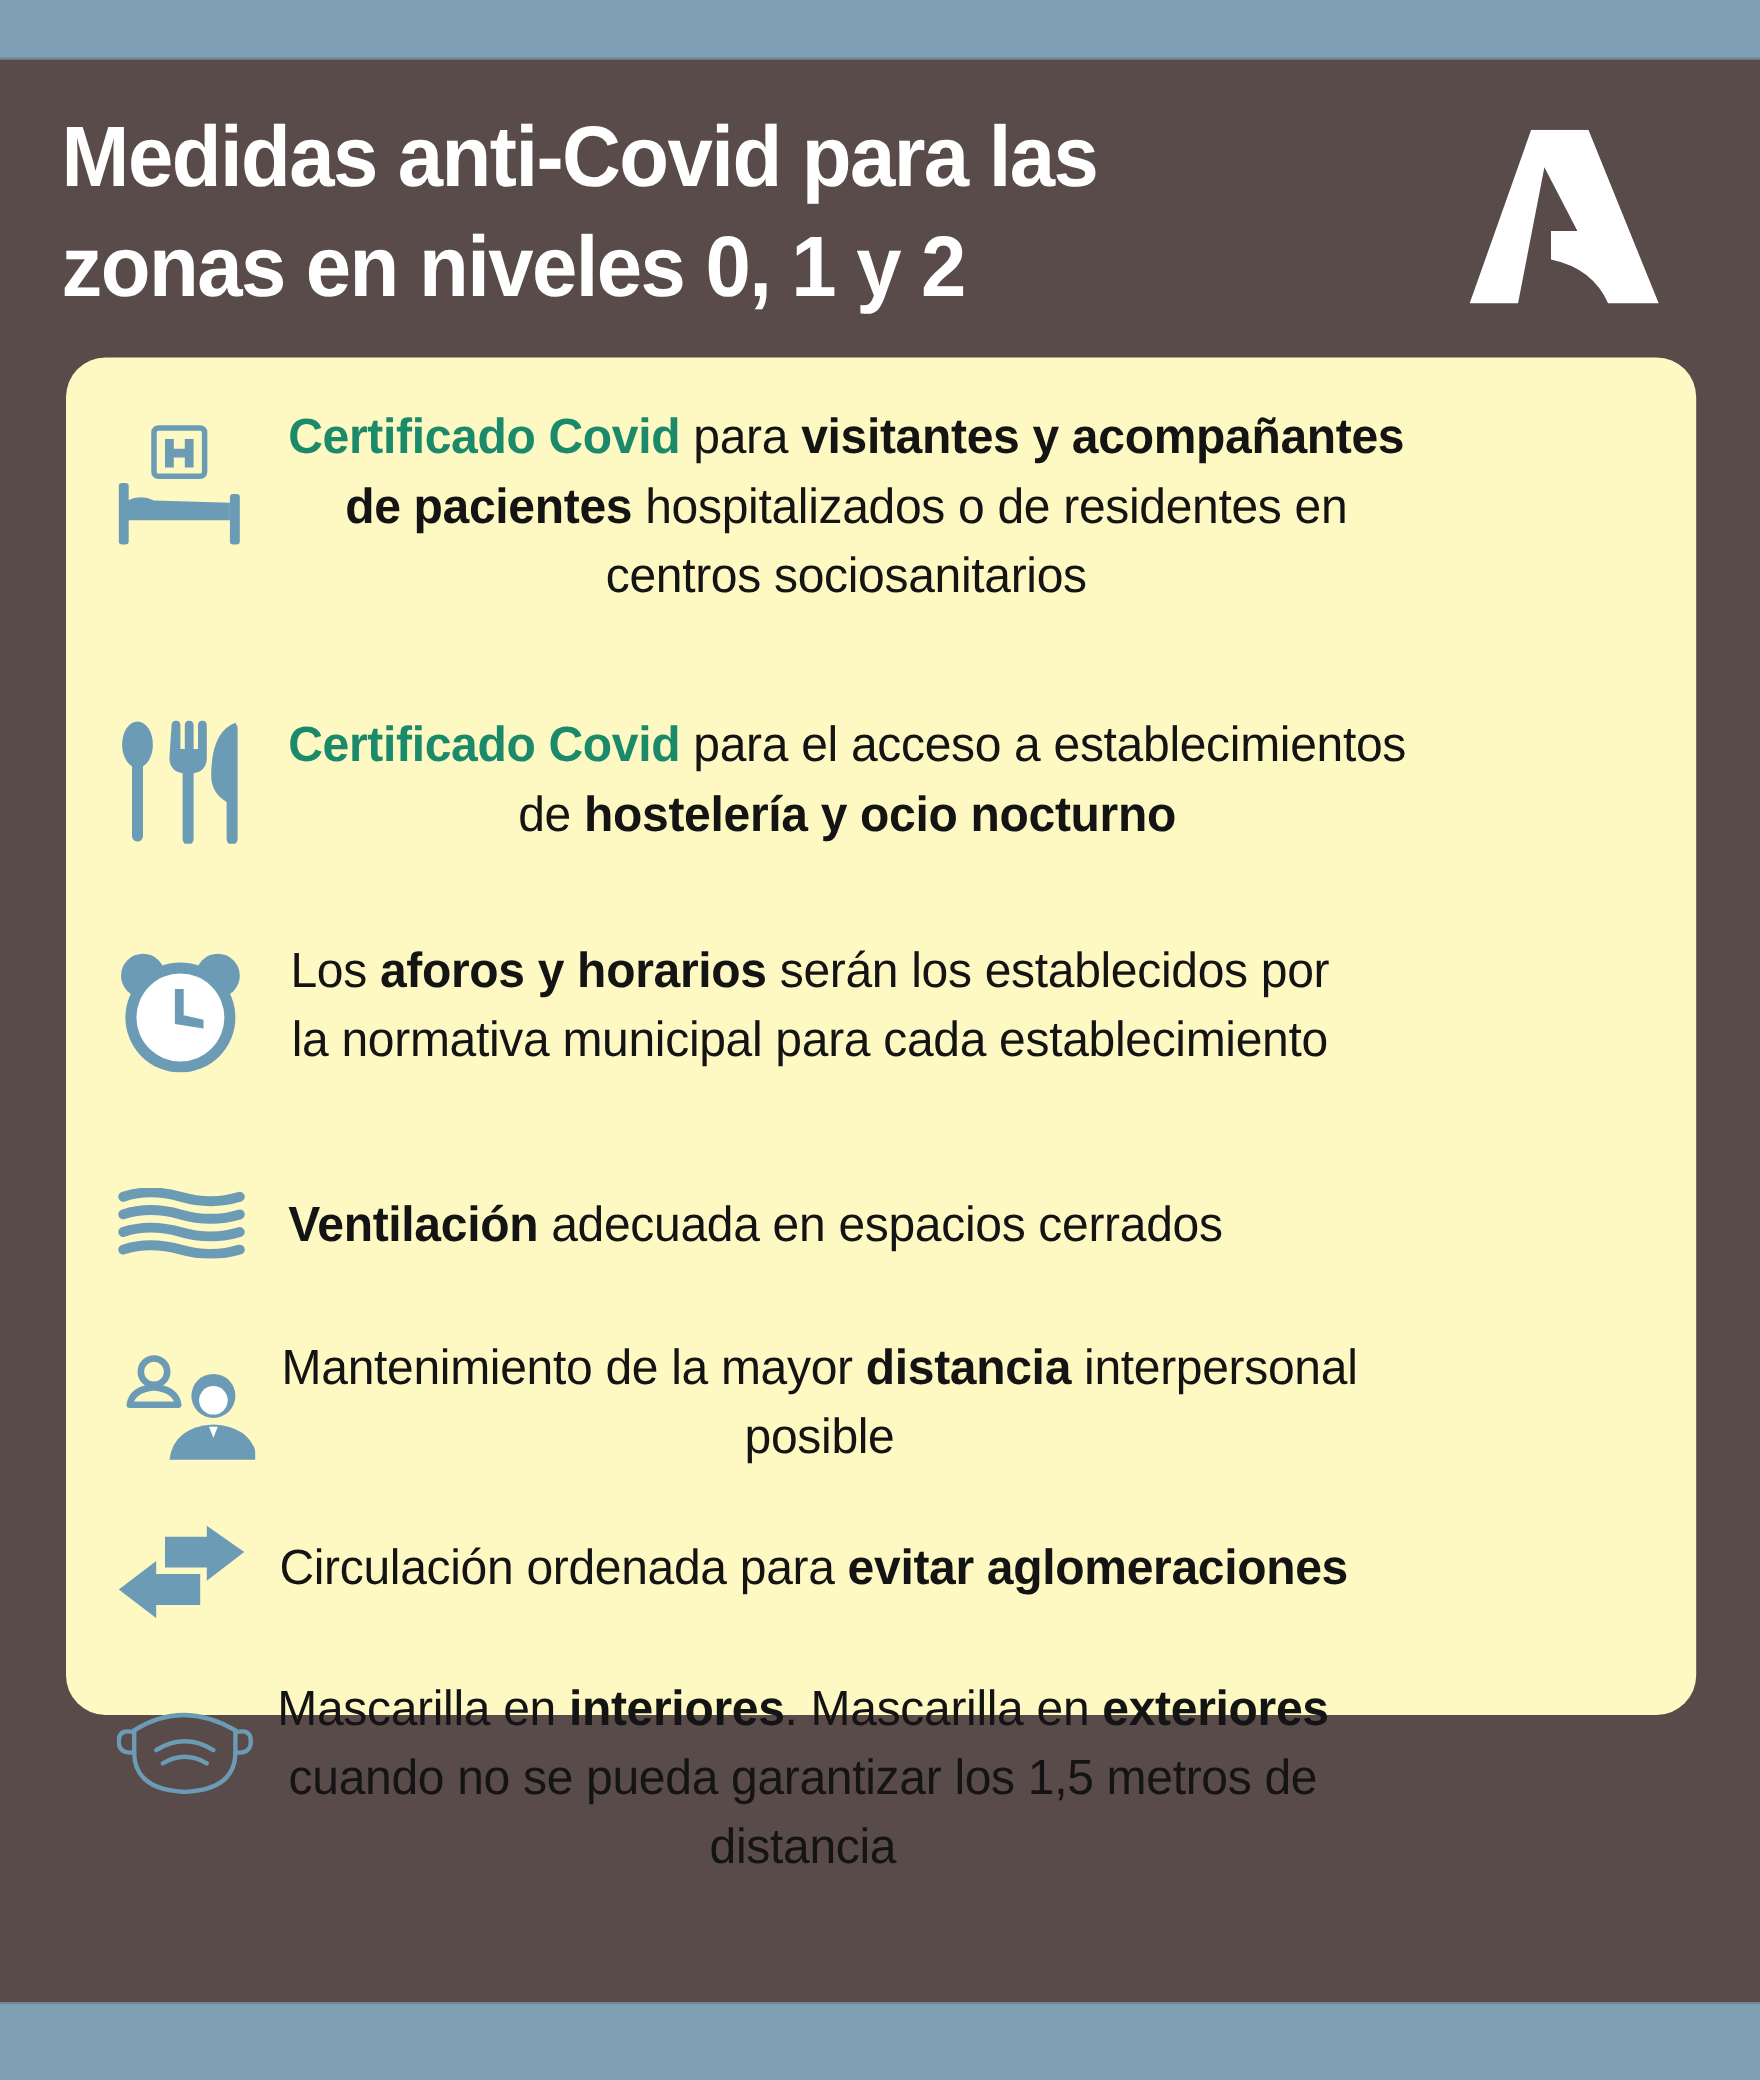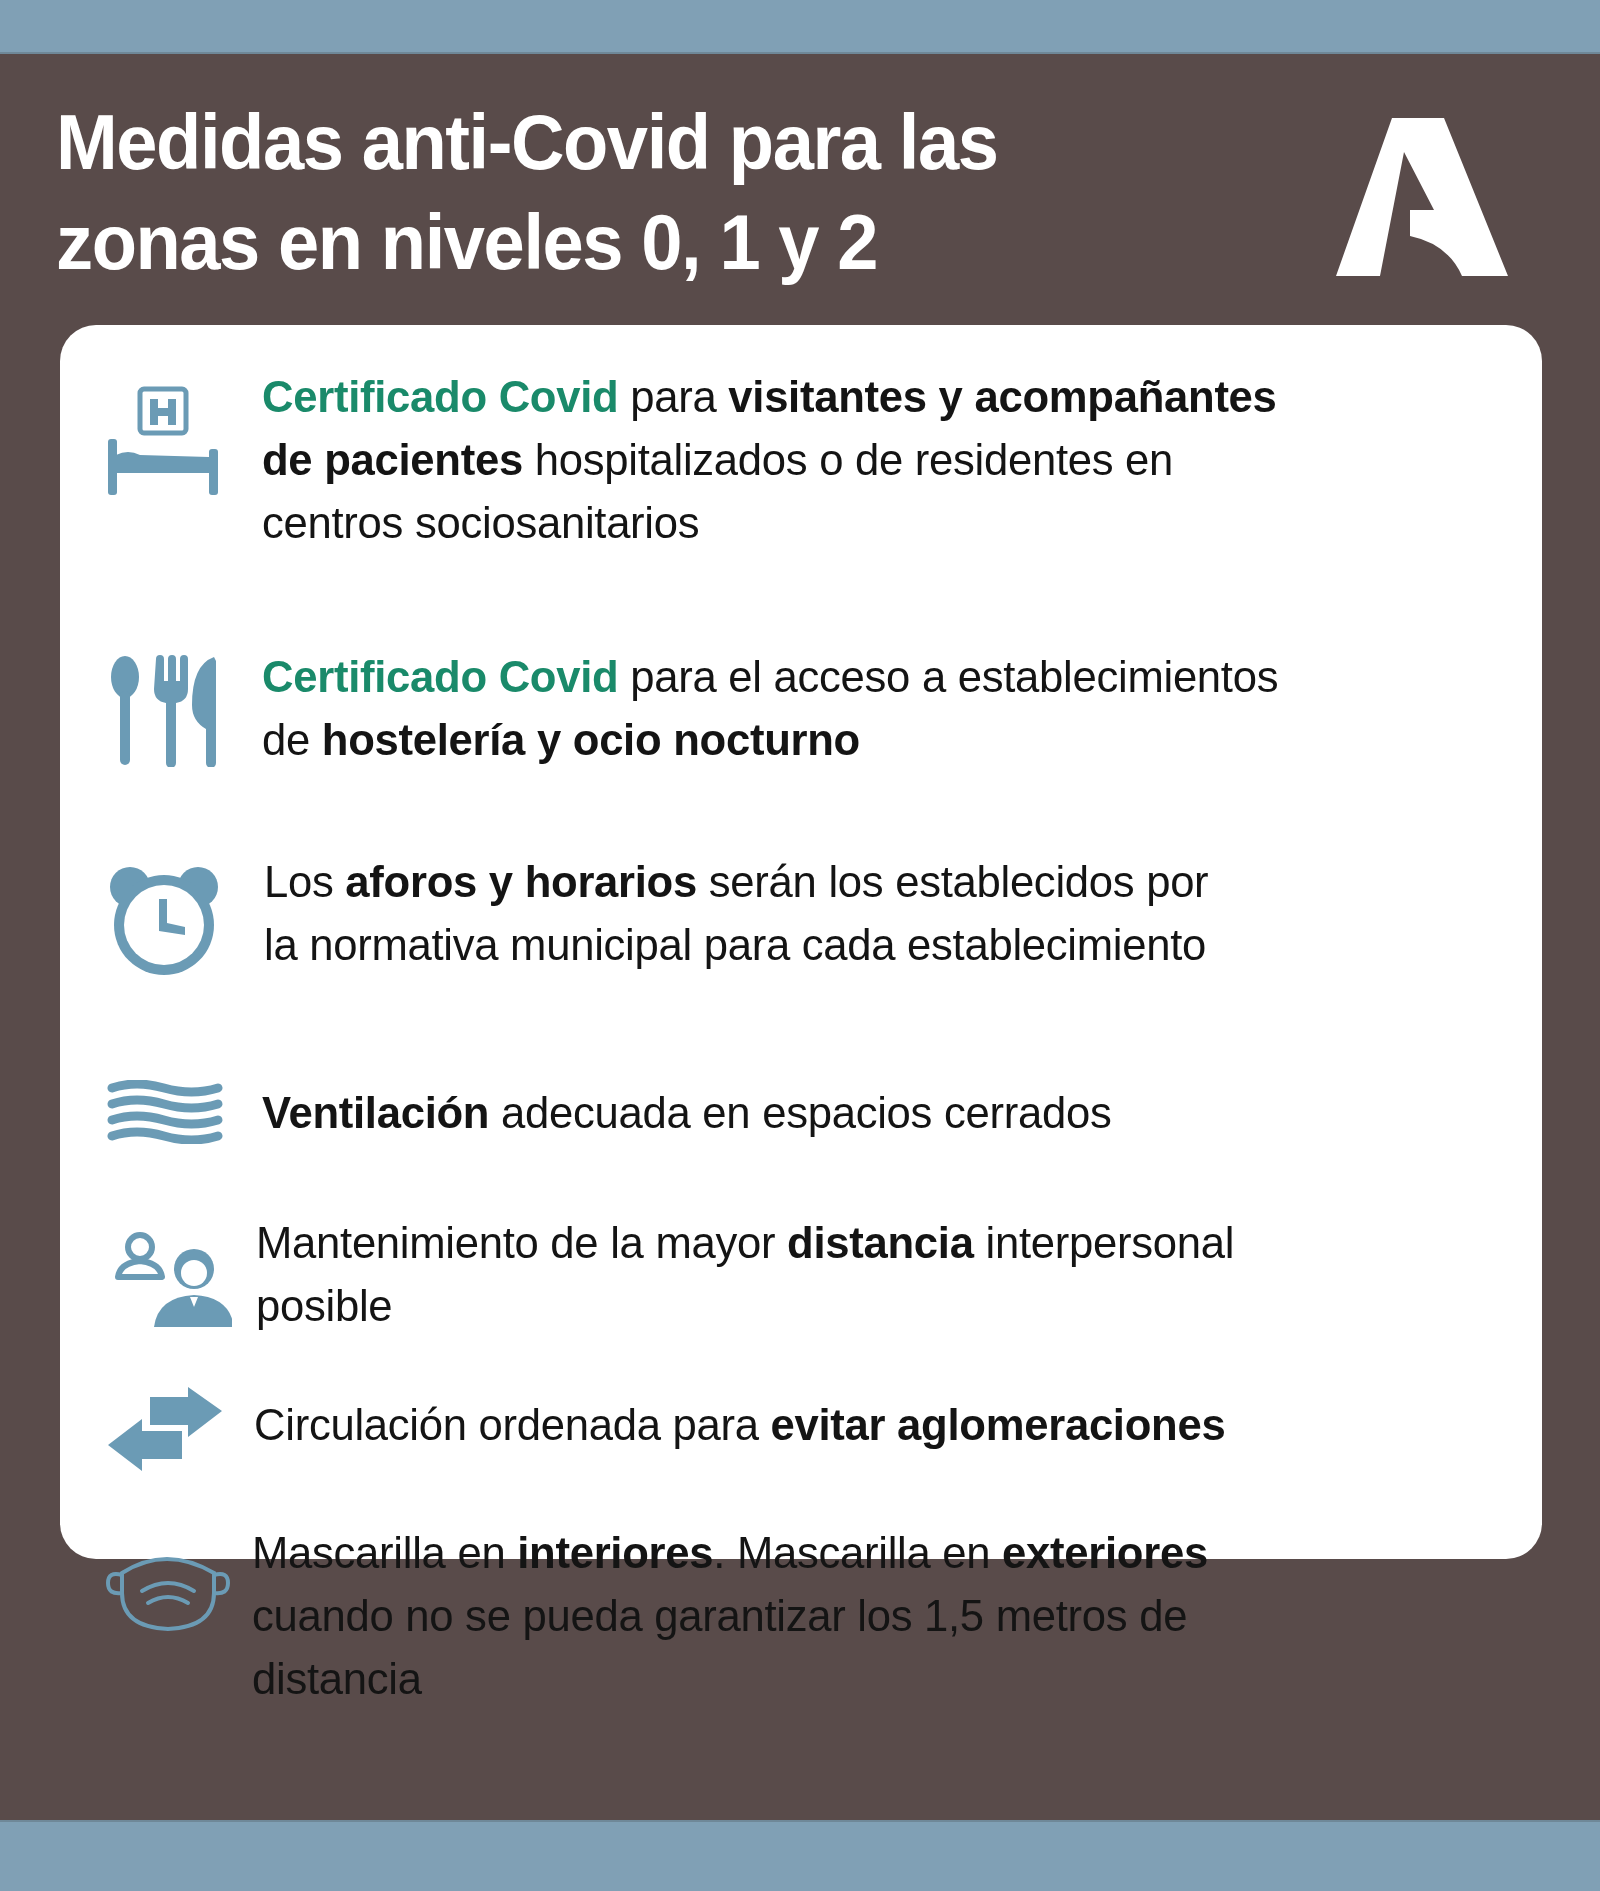--- a/index.html
+++ b/index.html
@@ -17,21 +17,21 @@
     color: #ffffff; font-weight: 700; font-size: 78px; line-height: 100px;
     letter-spacing: -1.5px; transform: scaleX(0.95); transform-origin: left top;
     white-space: nowrap;
   }
   .title .line { display: block; }
 
   .logo { position: absolute; left: 1336px; top: 118px; width: 172px; height: 158px; }
 
   .card {
     position: absolute; left: 60px; top: 325px; width: 1482px; height: 1234px;
-    background: #ffffff; border-radius: 36px;
+    background: #fef9c3; border-radius: 36px; text-align: center;
   }
 
   .item { position: absolute; left: 0; width: 1482px; }
   .icon { position: absolute; display: block; }
   .text {
     position: absolute; margin: 0; color: #141414;
     font-size: 45px; line-height: 63px; letter-spacing: -0.3px;
     transform: scaleX(0.97); transform-origin: left top;
     white-space: nowrap;
   }

